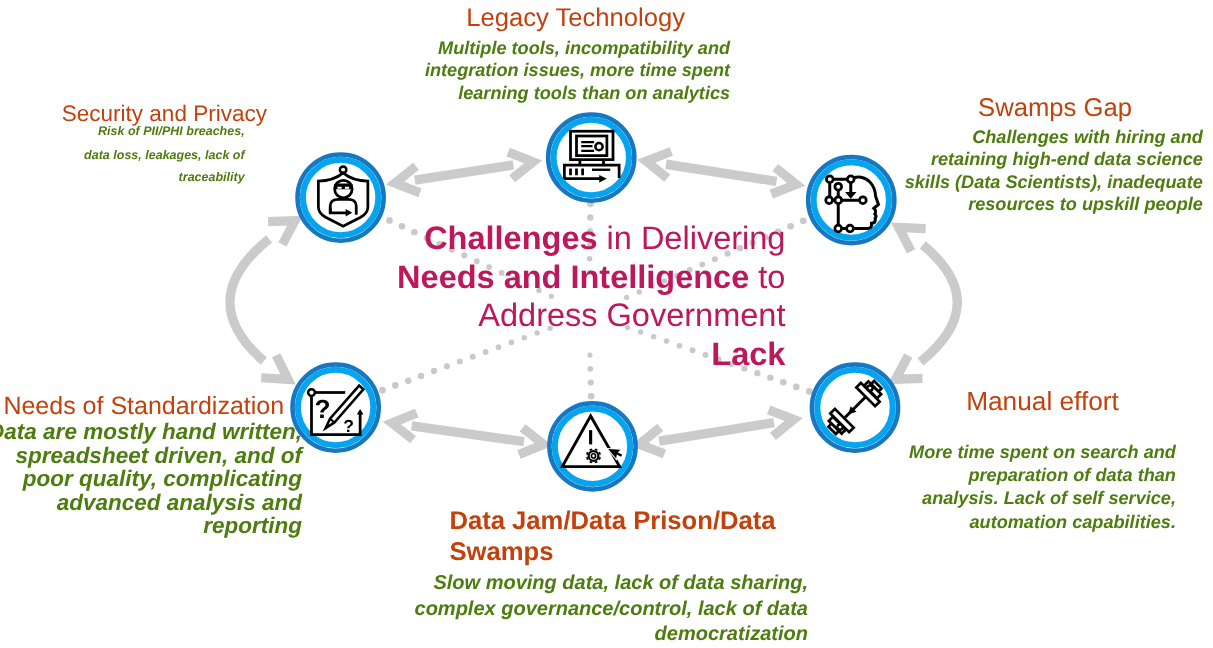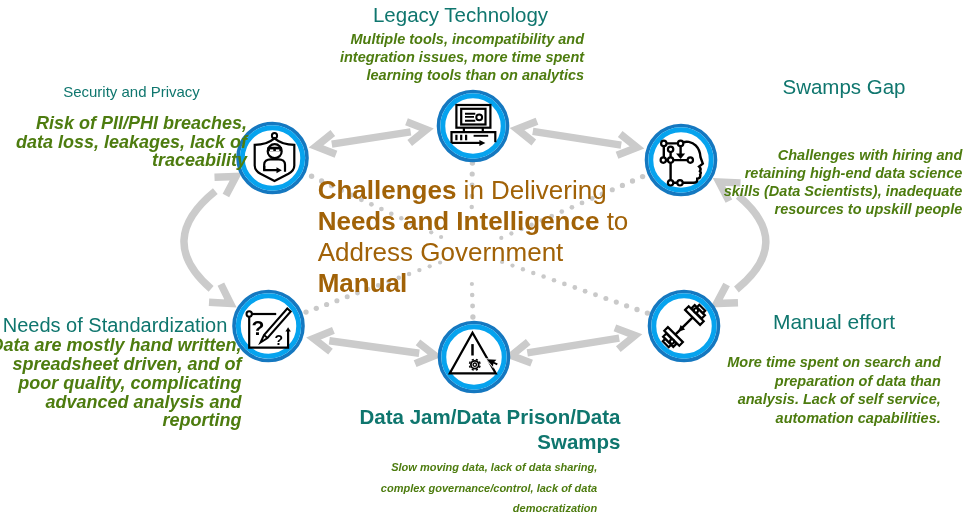--- a/index.html
+++ b/index.html
@@ -1,21 +1,21 @@
 <!DOCTYPE html>
 <html><head>
 <meta charset="utf-8">
 <style>
 html,body{margin:0;padding:0;}
 body{width:970px;height:518px;position:relative;background:#ffffff;overflow:hidden;
      font-family:"Liberation Sans",sans-serif;-webkit-font-smoothing:antialiased;}
-.title{position:absolute;color:#0f766e;text-align:right;white-space:nowrap;transform:translateX(-50%);}
+.title{position:absolute;color:#c2410c;text-align:left;white-space:nowrap;transform:translateX(-50%);}
 .body{position:absolute;color:#4d7c0f;font-weight:bold;font-style:italic;text-align:right;white-space:nowrap;transform:translateX(-50%);}
 #svg{position:absolute;left:0;top:0;}
-.ctr{position:absolute;color:#a16207;text-align:left;white-space:nowrap;transform:translateX(-50%);}
+.ctr{position:absolute;color:#be185d;text-align:right;white-space:nowrap;transform:translateX(-50%);}
 .ctr b{font-weight:bold;}
 </style>
 </head>
 <body>
 
 <svg id="svg" width="970" height="518" viewBox="0 0 970 518">
   <g id="dots" fill="#c9c9c9">
     <circle cx="441.1" cy="237.0" r="2.10"></circle>
     <circle cx="431.2" cy="232.3" r="2.14"></circle>
     <circle cx="421.2" cy="227.7" r="2.19"></circle>
@@ -195,27 +195,27 @@
         <path d="M12.9,-18.8 L15.3,-21.2 L21.2,-15.3 L18.8,-12.9 Z" fill="#fff" stroke-width="2.2"></path>
         <circle cx="12.0" cy="-15.6" r="2.1" fill="#fff" stroke-width="2"></circle>
         <path d="M-19.7,4.7 L-16.1,1.1 L-1.1,16.1 L-4.7,19.7 Z" fill="#fff" stroke-width="2.2"></path>
         <path d="M-20.9,10.7 L-17.7,7.5 L-7.5,17.7 L-10.7,20.9 Z" fill="#fff" stroke-width="2.2"></path>
         <path d="M-21.2,15.3 L-18.8,12.9 L-12.9,18.8 L-15.3,21.2 Z" fill="#fff" stroke-width="2.2"></path>
         <circle cx="-12.0" cy="15.6" r="2.1" fill="#fff" stroke-width="2"></circle>
       </g>
   </g>
 </svg>
 
-<div class="title" style="left:131.5px;top:82px;font-size:15px;line-height:19.7px;">Security and Privacy</div>
+<div class="title" style="left:131.5px;top:82px;font-size:18px;line-height:19.7px;">Security and Privacy</div>
 <div class="title" style="left:460.5px;top:5.3px;font-size:20.5px;line-height:20.5px;">Legacy Technology</div>
 <div class="title" style="left:844px;top:77.1px;font-size:20.5px;line-height:20.5px;">Swamps Gap</div>
 <div class="title" style="left:115px;top:315.3px;font-size:20px;line-height:20px;">Needs of Standardization</div>
 <div class="title" style="left:490px;top:403.6px;font-size:20.5px;line-height:25.5px;font-weight:bold;">Data Jam/Data Prison/Data<br>Swamps</div>
 <div class="title" style="left:834px;top:311.4px;font-size:21px;line-height:21px;">Manual effort</div>
 
-<div class="body" style="left:131.5px;top:114px;font-size:18px;line-height:18.7px;">Risk of PII/PHI breaches,<br>data loss, leakages, lack of<br>traceability</div>
+<div class="body" style="left:131.5px;top:97px;font-size:10px;line-height:18.7px;">Risk of PII/PHI breaches,<br>data loss, leakages, lack of<br>traceability</div>
 <div class="body" style="left:462px;top:29.8px;font-size:14.5px;line-height:18.1px;">Multiple tools, incompatibility and<br>integration issues, more time spent<br>learning tools than on analytics</div>
-<div class="body" style="left:843px;top:100.5px;font-size:14.5px;line-height:18.1px;margin-top:45px;">Challenges with hiring and<br>retaining high-end data science<br>skills (Data Scientists), inadequate<br>resources to upskill people</div>
+<div class="body" style="left:843px;top:100.5px;font-size:14.5px;line-height:18.1px;">Challenges with hiring and<br>retaining high-end data science<br>skills (Data Scientists), inadequate<br>resources to upskill people</div>
 <div class="body" style="left:116px;top:336.3px;font-size:18px;line-height:18.8px;">Data are mostly hand written,<br>spreadsheet driven, and of<br>poor quality, complicating<br>advanced analysis and<br>reporting</div>
 <div class="body" style="left:834px;top:353px;font-size:14.5px;line-height:18.7px;">More time spent on search and<br>preparation of data than<br>analysis. Lack of self service,<br>automation capabilities.</div>
-<div class="body" style="left:489px;top:457.3px;font-size:11px;line-height:20.4px;">Slow moving data, lack of data sharing,<br>complex governance/control, lack of data<br>democratization</div>
-
-<div class="ctr" style="left:473px;top:174.5px;font-size:26px;line-height:31px;"><b>Challenges</b> in Delivering<br><b>Needs and Intelligence</b> to<br>Address Government<br><b>Manual</b></div>
+<div class="body" style="left:489px;top:457.3px;font-size:16px;line-height:20.4px;">Slow moving data, lack of data sharing,<br>complex governance/control, lack of data<br>democratization</div>
+
+<div class="ctr" style="left:473px;top:174.5px;font-size:26px;line-height:31px;"><b>Challenges</b> in Delivering<br><b>Needs and Intelligence</b> to<br>Address Government<br><b>Lack</b></div>
 
 </body></html>

